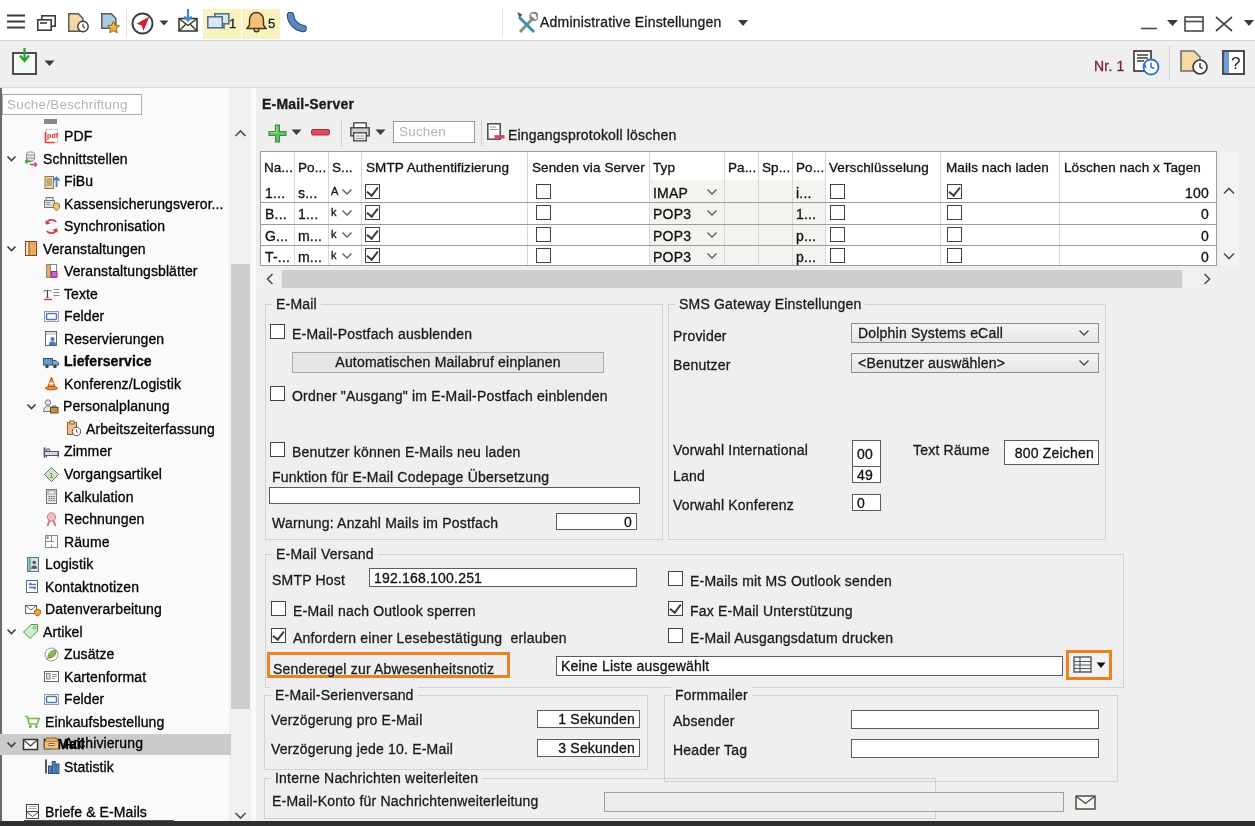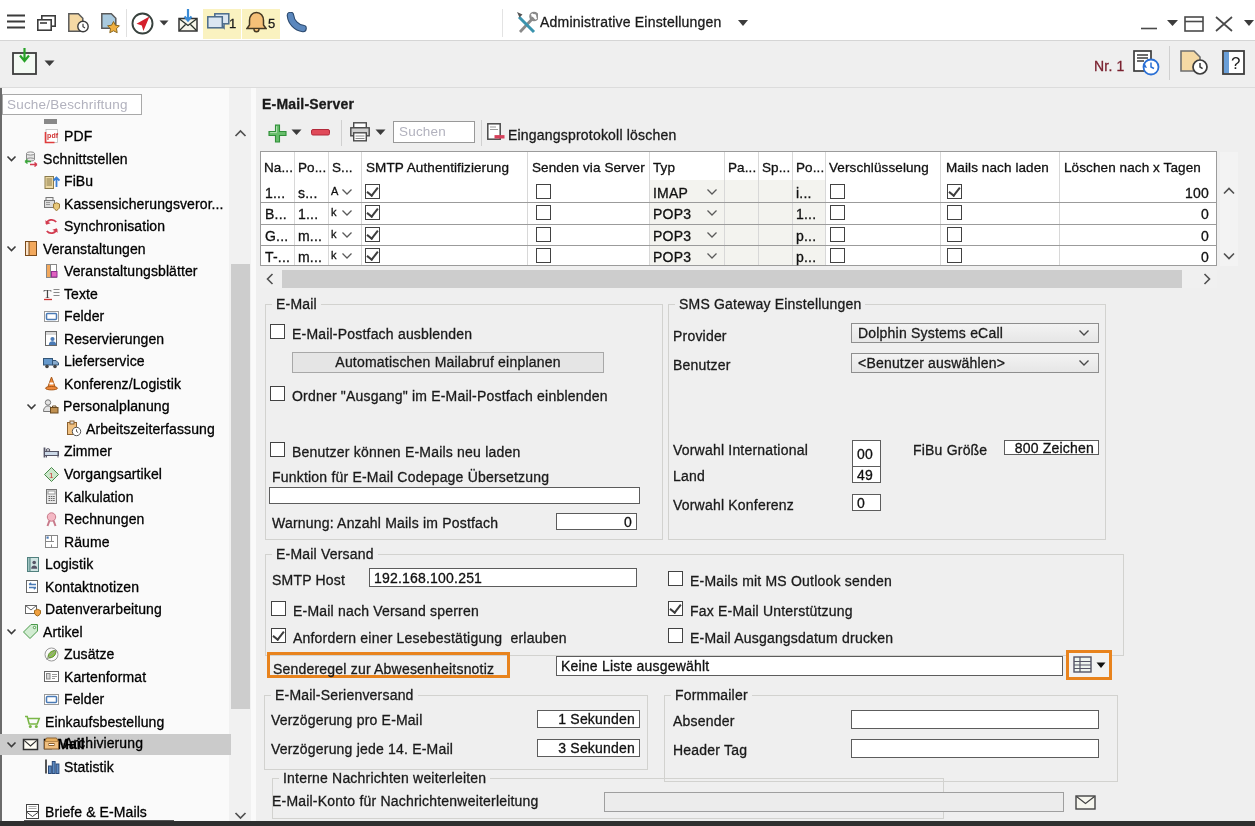--- a/index.html
+++ b/index.html
@@ -247,21 +247,21 @@
   </div>
 <div class="tr" style="top:350.8px">
     <span style="margin-left:43px;display:flex">
       <svg width="17" height="17" viewBox="0 0 17 17" style="flex:0 0 auto">
         <rect x="0.5" y="5.5" width="9" height="6.5" fill="#6699cc" stroke="#335577"></rect>
         <path d="M9.5 7.5 h3.5 l2.5 2.5 v2 h-6 z" fill="#88aacc" stroke="#335577"></path>
         <circle cx="4" cy="13.5" r="1.8" fill="#444"></circle>
         <circle cx="12" cy="13.5" r="1.8" fill="#444"></circle>
       </svg>
     </span>
-    <span class="lbl" style="font-weight:normal">Lieferservice</span>
+    <span class="lbl" style="font-weight:bold">Lieferservice</span>
   </div>
 <div class="tr" style="top:373.3px">
     <span style="margin-left:43px;display:flex">
       <svg width="17" height="17" viewBox="0 0 17 17" style="flex:0 0 auto">
         <path d="M8.5 2 L12.5 13 H4.5 z" fill="#f08a3c" stroke="#a85a1a"></path>
         <path d="M6.5 8.5 h4" stroke="#fff" stroke-width="2"></path>
         <ellipse cx="8.5" cy="13.2" rx="6" ry="1.7" fill="#f08a3c" stroke="#a85a1a"></ellipse>
       </svg>
     </span>
     <span class="lbl" style="font-weight:normal">Konferenz/Logistik</span>
@@ -632,33 +632,33 @@
 <svg class="ab" style="left:1078px;top:329px" width="12" height="8">
     <path d="M1.5 1.5 L6 6 L10.5 1.5" stroke="#4a4a4a" stroke-width="1.4" fill="none"></path>
   </svg>
 <div class="t12" style="left:673px;top:357px">Benutzer</div>
 <div class="combo" style="left:851px;top:353px;width:248px">&lt;Benutzer auswählen&gt;</div>
 <svg class="ab" style="left:1078px;top:359px" width="12" height="8">
     <path d="M1.5 1.5 L6 6 L10.5 1.5" stroke="#4a4a4a" stroke-width="1.4" fill="none"></path>
   </svg>
 <div class="t12" style="left:673px;top:442px">Vorwahl International</div>
 <div class="inp" style="left:852px;top:440px;width:29px;height:28px">00</div>
-<div class="t12" style="left:913px;top:442px">FiBu Größe</div>
-<div class="inp ra" style="left:1004px;top:440px;width:95px;height:15px">800 Zeichen</div>
+<div class="t12" style="left:913px;top:442px">Text Räume</div>
+<div class="inp ra" style="left:1004px;top:440px;width:95px;height:25px">800 Zeichen</div>
 <div class="t12" style="left:673px;top:468px">Land</div>
 <div class="inp" style="left:852px;top:466px;width:29px;height:17px">49</div>
 <div class="t12" style="left:673px;top:497px">Vorwahl Konferenz</div>
 <div class="inp" style="left:852px;top:494px;width:29px;height:17px">0</div>
-<div class="gb" style="left:265px;top:554px;width:859px;height:102px">
+<div class="gb" style="left:265px;top:554px;width:859px;height:134px">
     <b>E-Mail Versand</b>
   </div>
 <div class="t12" style="left:272px;top:572px">SMTP Host</div>
 <div class="inp" style="left:369px;top:568px;width:268px;height:19px">192.168.100.251</div>
 <div class="cb" style="left:271px;top:601px"></div>
-<div class="t12" style="left:293px;top:603px">E-Mail nach Versand sperren</div>
+<div class="t12" style="left:293px;top:603px">E-Mail nach Outlook sperren</div>
 <div class="cb ck" style="left:271px;top:628px"></div>
 <div class="t12" style="left:293px;top:630px">Anfordern einer Lesebestätigung&nbsp; erlauben</div>
 <div class="ab" style="left:267px;top:652px;width:243px;height:26px;border:3px solid #e8831d"></div>
 <div class="t12" style="left:273px;top:661px">Senderegel zur Abwesenheitsnotiz</div>
 <div class="inp" style="left:556px;top:656px;width:507px;height:20px">Keine Liste ausgewählt</div>
 <div class="ab" style="left:1066px;top:650px;width:46px;height:30px;border:3px solid #e8831d;background:#f2f2f2"></div>
 <svg class="ab" style="left:1073px;top:656px" width="20" height="18">
     <rect x="1" y="1" width="17" height="15" fill="#eef4ee" stroke="#556" stroke-width="1.4"></rect>
     <path d="M1 5.5 h17 M1 9 h17 M1 12.5 h17 M7 1 v15" stroke="#556" stroke-width="1.2"></path>
   </svg>
@@ -669,30 +669,30 @@
 <div class="t12" style="left:690px;top:573px">E-Mails mit MS Outlook senden</div>
 <div class="cb ck" style="left:668px;top:601px"></div>
 <div class="t12" style="left:690px;top:603px">Fax E-Mail Unterstützung</div>
 <div class="cb" style="left:668px;top:628px"></div>
 <div class="t12" style="left:690px;top:630px">E-Mail Ausgangsdatum drucken</div>
 <div class="gb" style="left:264px;top:695px;width:384px;height:75px">
     <b>E-Mail-Serienversand</b>
   </div>
 <div class="t12" style="left:271px;top:712px">Verzögerung pro E-Mail</div>
 <div class="inp ra" style="left:537px;top:710px;width:103px;height:18px">1 Sekunden</div>
-<div class="t12" style="left:271px;top:741px">Verzögerung jede 14. E-Mail</div>
+<div class="t12" style="left:271px;top:741px">Verzögerung jede 10. E-Mail</div>
 <div class="inp ra" style="left:537px;top:739px;width:103px;height:18px">3 Sekunden</div>
 <div class="gb" style="left:664px;top:695px;width:454px;height:87px">
     <b>Formmailer</b>
   </div>
 <div class="t12" style="left:673px;top:713px">Absender</div>
 <div class="inp" style="left:851px;top:710px;width:248px;height:19px"></div>
 <div class="t12" style="left:673px;top:742px">Header Tag</div>
 <div class="inp" style="left:851px;top:739px;width:248px;height:19px"></div>
-<div class="gb" style="left:272px;top:778px;width:672px;height:41px">
+<div class="gb" style="left:264px;top:778px;width:672px;height:41px">
     <b>Interne Nachrichten weiterleiten</b>
   </div>
 <div class="t12" style="left:272px;top:793px">E-Mail-Konto für Nachrichtenweiterleitung</div>
 <div class="ab" style="left:604px;top:792px;width:460px;height:20px;background:#ececec;border:1px solid #9f9f9f"></div>
 <svg class="ab" style="left:1075px;top:795px" width="21" height="15">
     <rect x="1" y="1" width="19" height="13" fill="#f6f6ee" stroke="#444" stroke-width="1.4"></rect>
     <path d="M1.5 1.5 L10.5 8.5 L19.5 1.5" stroke="#444" stroke-width="1.2" fill="none"></path>
   </svg>
 <div class="ab" style="left:0;top:821px;width:1255px;height:5px;background:#2f2f2f"></div>
 </body></html>

